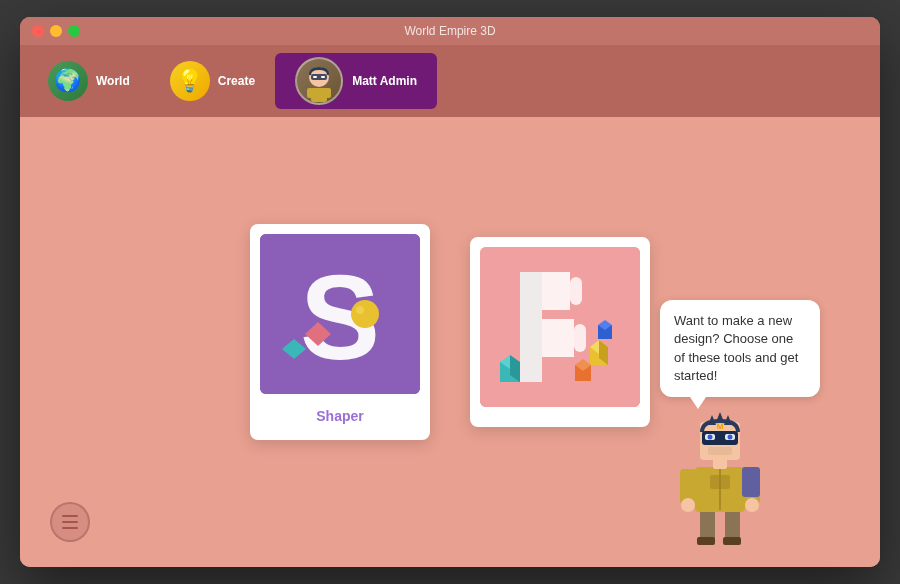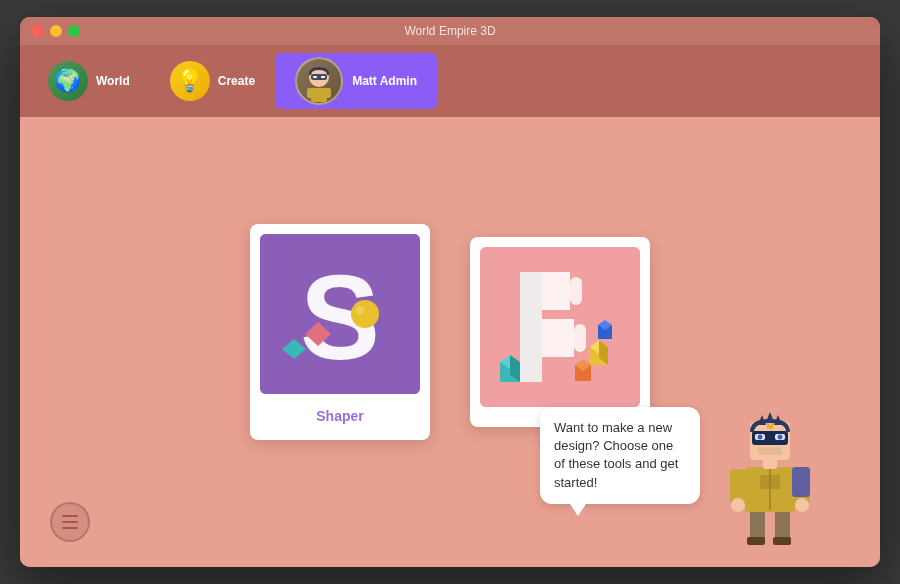--- a/index.html
+++ b/index.html
@@ -76,21 +76,21 @@
       gap: 8px;
       padding: 8px 20px;
       cursor: pointer;
       border-radius: 6px;
       height: 56px;
       min-width: 120px;
       justify-content: center;
     }
 
     .nav-item.active {
-      background: #8b5cf6;
+      background: #701a75;
       gap: 9px;
     }
 
     .nav-icon {
       width: 40px;
       height: 40px;
       border-radius: 50%;
       overflow: hidden;
       flex-shrink: 0;
       display: flex;
@@ -224,20 +224,21 @@
 
     .shaper-label { color: #9b6fd8; }
     .blocker-label { color: #e87070; }
 
     
     .character-area {
       position: absolute;
       right: 60px;
       bottom: 20px;
       display: flex;
+      flex-direction: column;
       align-items: flex-start;
     }
 
     .speech-bubble {
       background: white;
       border-radius: 12px;
       padding: 12px 14px;
       max-width: 160px;
       font-size: 13px;
       color: #333;

